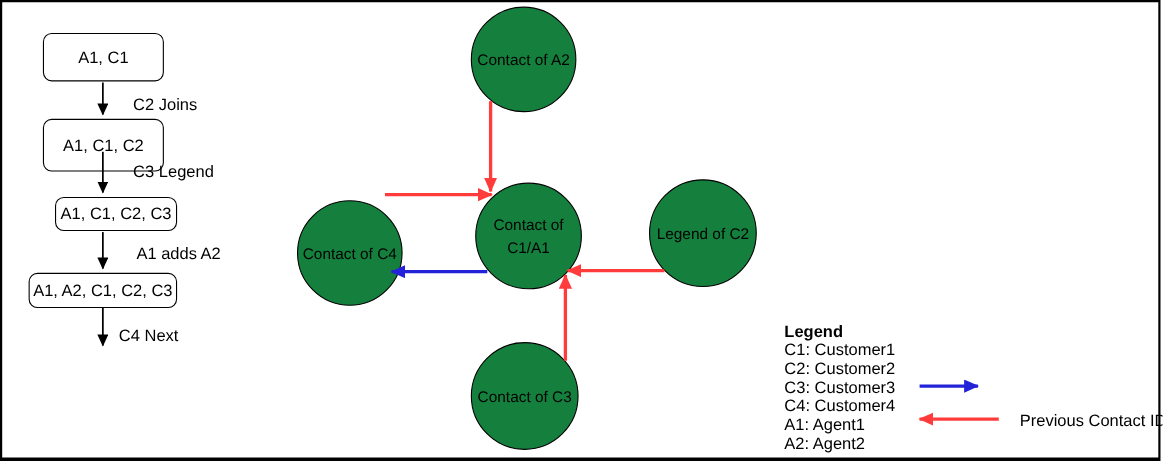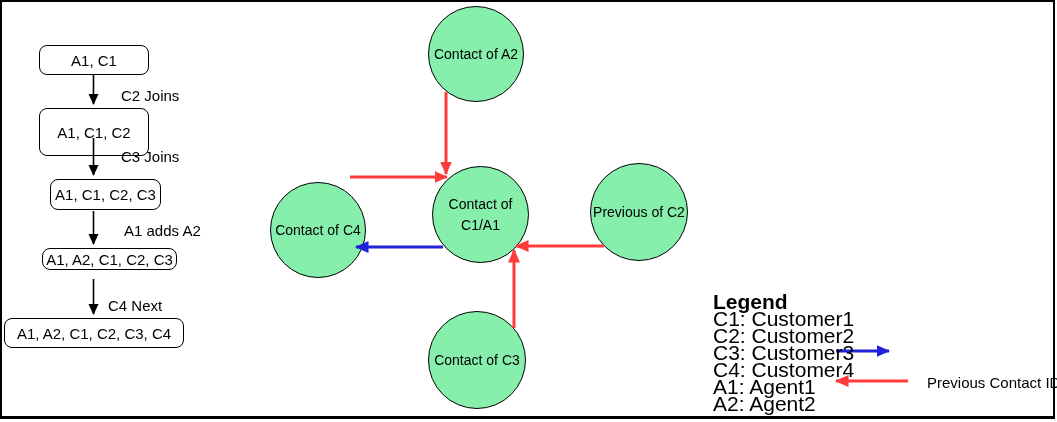--- a/index.html
+++ b/index.html
@@ -12,64 +12,63 @@
     border:2px solid #000;border-bottom-width:3px;box-sizing:border-box;
   }
   .fbox{
     position:absolute;box-sizing:border-box;border:1.6px solid #000;border-radius:8px;
     background:#fff;display:flex;align-items:center;justify-content:center;
     font-size:15px;white-space:nowrap;
   }
   .elabel{position:absolute;font-size:15px;white-space:nowrap;}
   .circle{
     position:absolute;box-sizing:border-box;border:1.6px solid #000;border-radius:50%;
-    background:#86efac;display:flex;flex-direction:column;align-items:center;justify-content:center;
+    background:#15803d;display:flex;flex-direction:column;align-items:center;justify-content:center;
     font-size:14px;text-align:center;line-height:1.45;
   }
   svg.overlay{position:absolute;left:0;top:0;}
   .s-black{stroke:#000;stroke-width:1.6;fill:none;}
   .s-red{stroke:var(--red);stroke-width:3;fill:none;}
   .s-blue{stroke:var(--blue);stroke-width:3;fill:none;}
   .f-black{fill:#000;}
   .f-red{fill:var(--red);}
   .f-blue{fill:var(--blue);}
-  .legend{position:absolute;font-size:21px;line-height:17px;}
+  .legend{position:absolute;font-size:15px;line-height:17px;}
   .legend-title{font-weight:bold;}
   .legend-row b{font-weight:normal;}
 </style>
 </head>
 <body>
 
 <div id="screen">
 
   <div class="frame"></div>
 
-  <div class="fbox" style="left:39px;top:45px;width:110px;height:30px">A1, C1</div>
+  <div class="fbox" style="left:39px;top:30px;width:110px;height:44px">A1, C1</div>
   <div class="fbox" style="left:39px;top:108px;width:110px;height:48px">A1, C1, C2</div>
   <div class="fbox" style="left:50px;top:179px;width:111px;height:31px">A1, C1, C2, C3</div>
-  <div class="fbox" style="left:42px;top:248px;width:135px;height:22px">A1, A2, C1, C2, C3</div>
-  <div class="fbox" style="left:4px;top:318px;width:180px;height:30px">A1, A2, C1, C2, C3, C4</div>
+  <div class="fbox" style="left:26px;top:248px;width:135px;height:32px">A1, A2, C1, C2, C3</div>
 
   <div class="elabel" style="left:121px;top:87px">C2 Joins</div>
-  <div class="elabel" style="left:121px;top:148px">C3 Joins</div>
+  <div class="elabel" style="left:121px;top:148px">C3 Legend</div>
   <div class="elabel" style="left:124px;top:222px">A1 adds A2</div>
   <div class="elabel" style="left:108px;top:297px">C4 Next</div>
 
   <div class="circle" style="left:428px;top:6px;width:96px;height:96px">
     <span>Contact of A2</span>
   </div>
   <div class="circle" style="left:270px;top:182px;width:96px;height:96px">
     <span>Contact of C4</span>
   </div>
   <div class="circle" style="left:432px;top:166px;width:97px;height:97px">
     <span>Contact of</span>
     <span>C1/A1</span>
   </div>
   <div class="circle" style="left:590px;top:163px;width:98px;height:98px">
-    <span>Previous of C2</span>
+    <span>Legend of C2</span>
   </div>
   <div class="circle" style="left:428px;top:311px;width:98px;height:98px">
     <span>Contact of C3</span>
   </div>
 
   <svg class="overlay" width="1057" height="422" viewBox="0 0 1057 422">
     <defs>
       <marker id="mk-black" markerUnits="userSpaceOnUse" markerWidth="12" markerHeight="11" refX="10" refY="5" orient="auto">
         <path d="M0,0 L11,5 L0,10 Z" class="f-black"></path>
       </marker>

